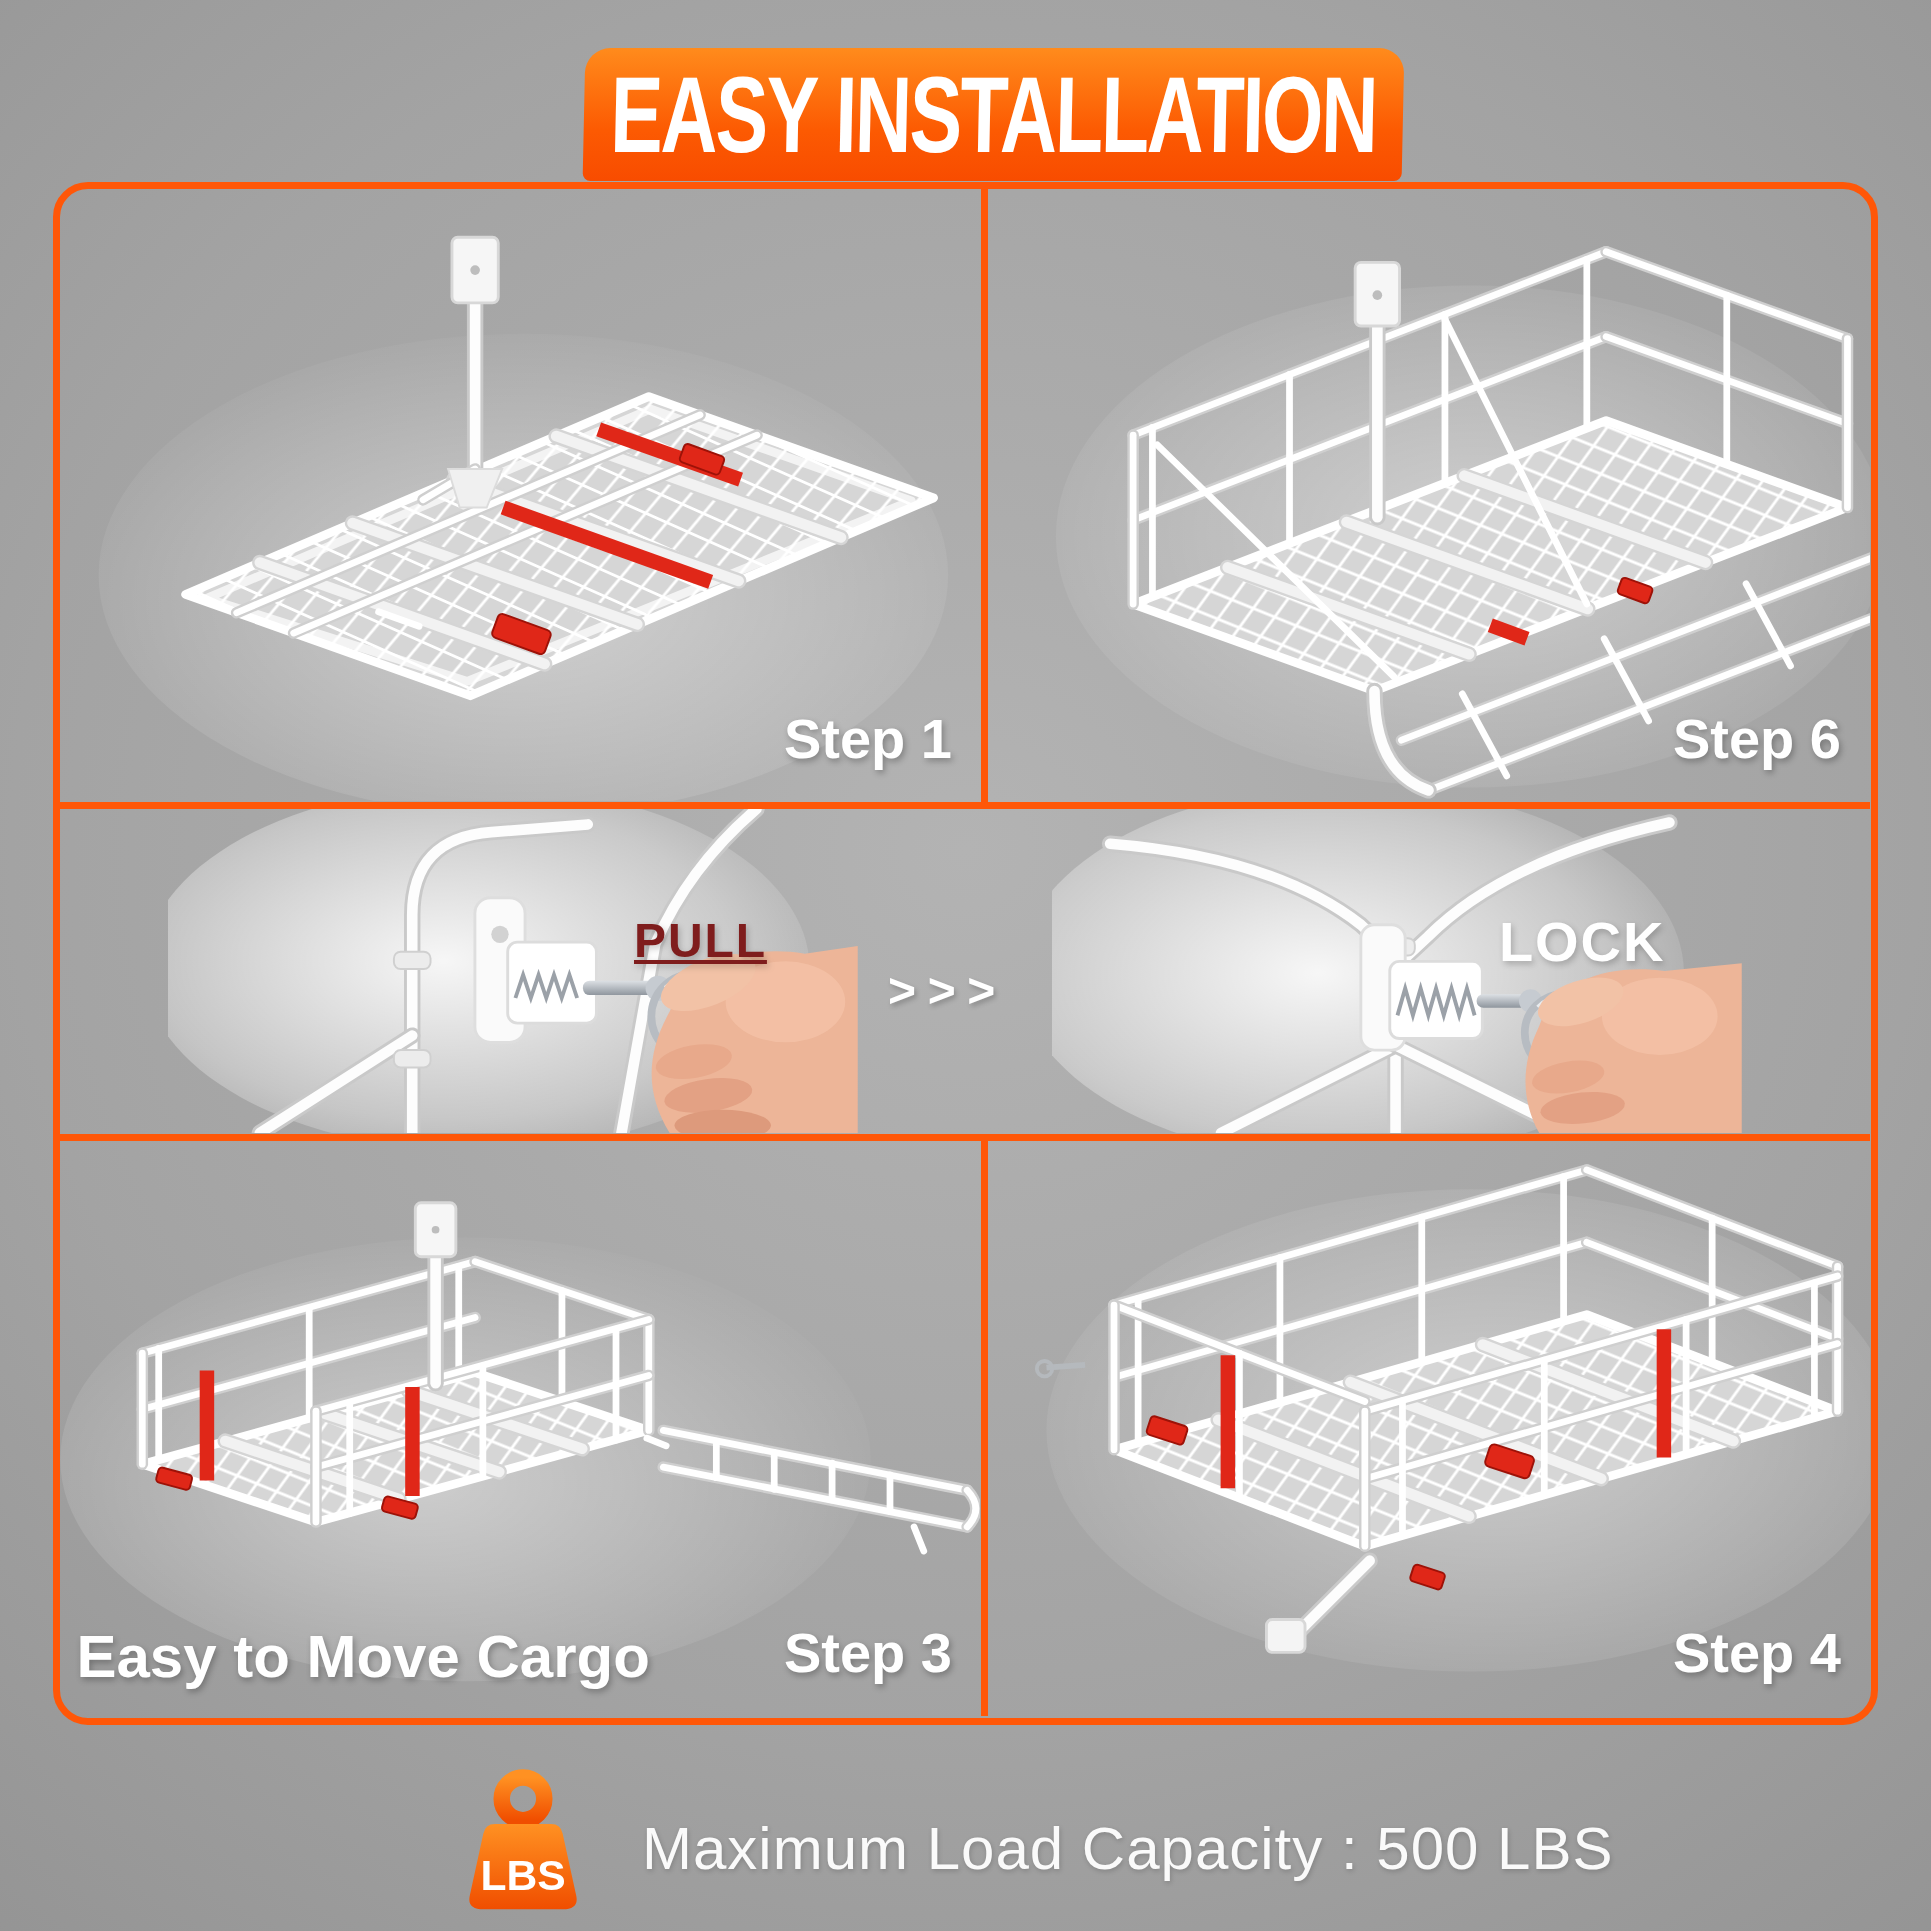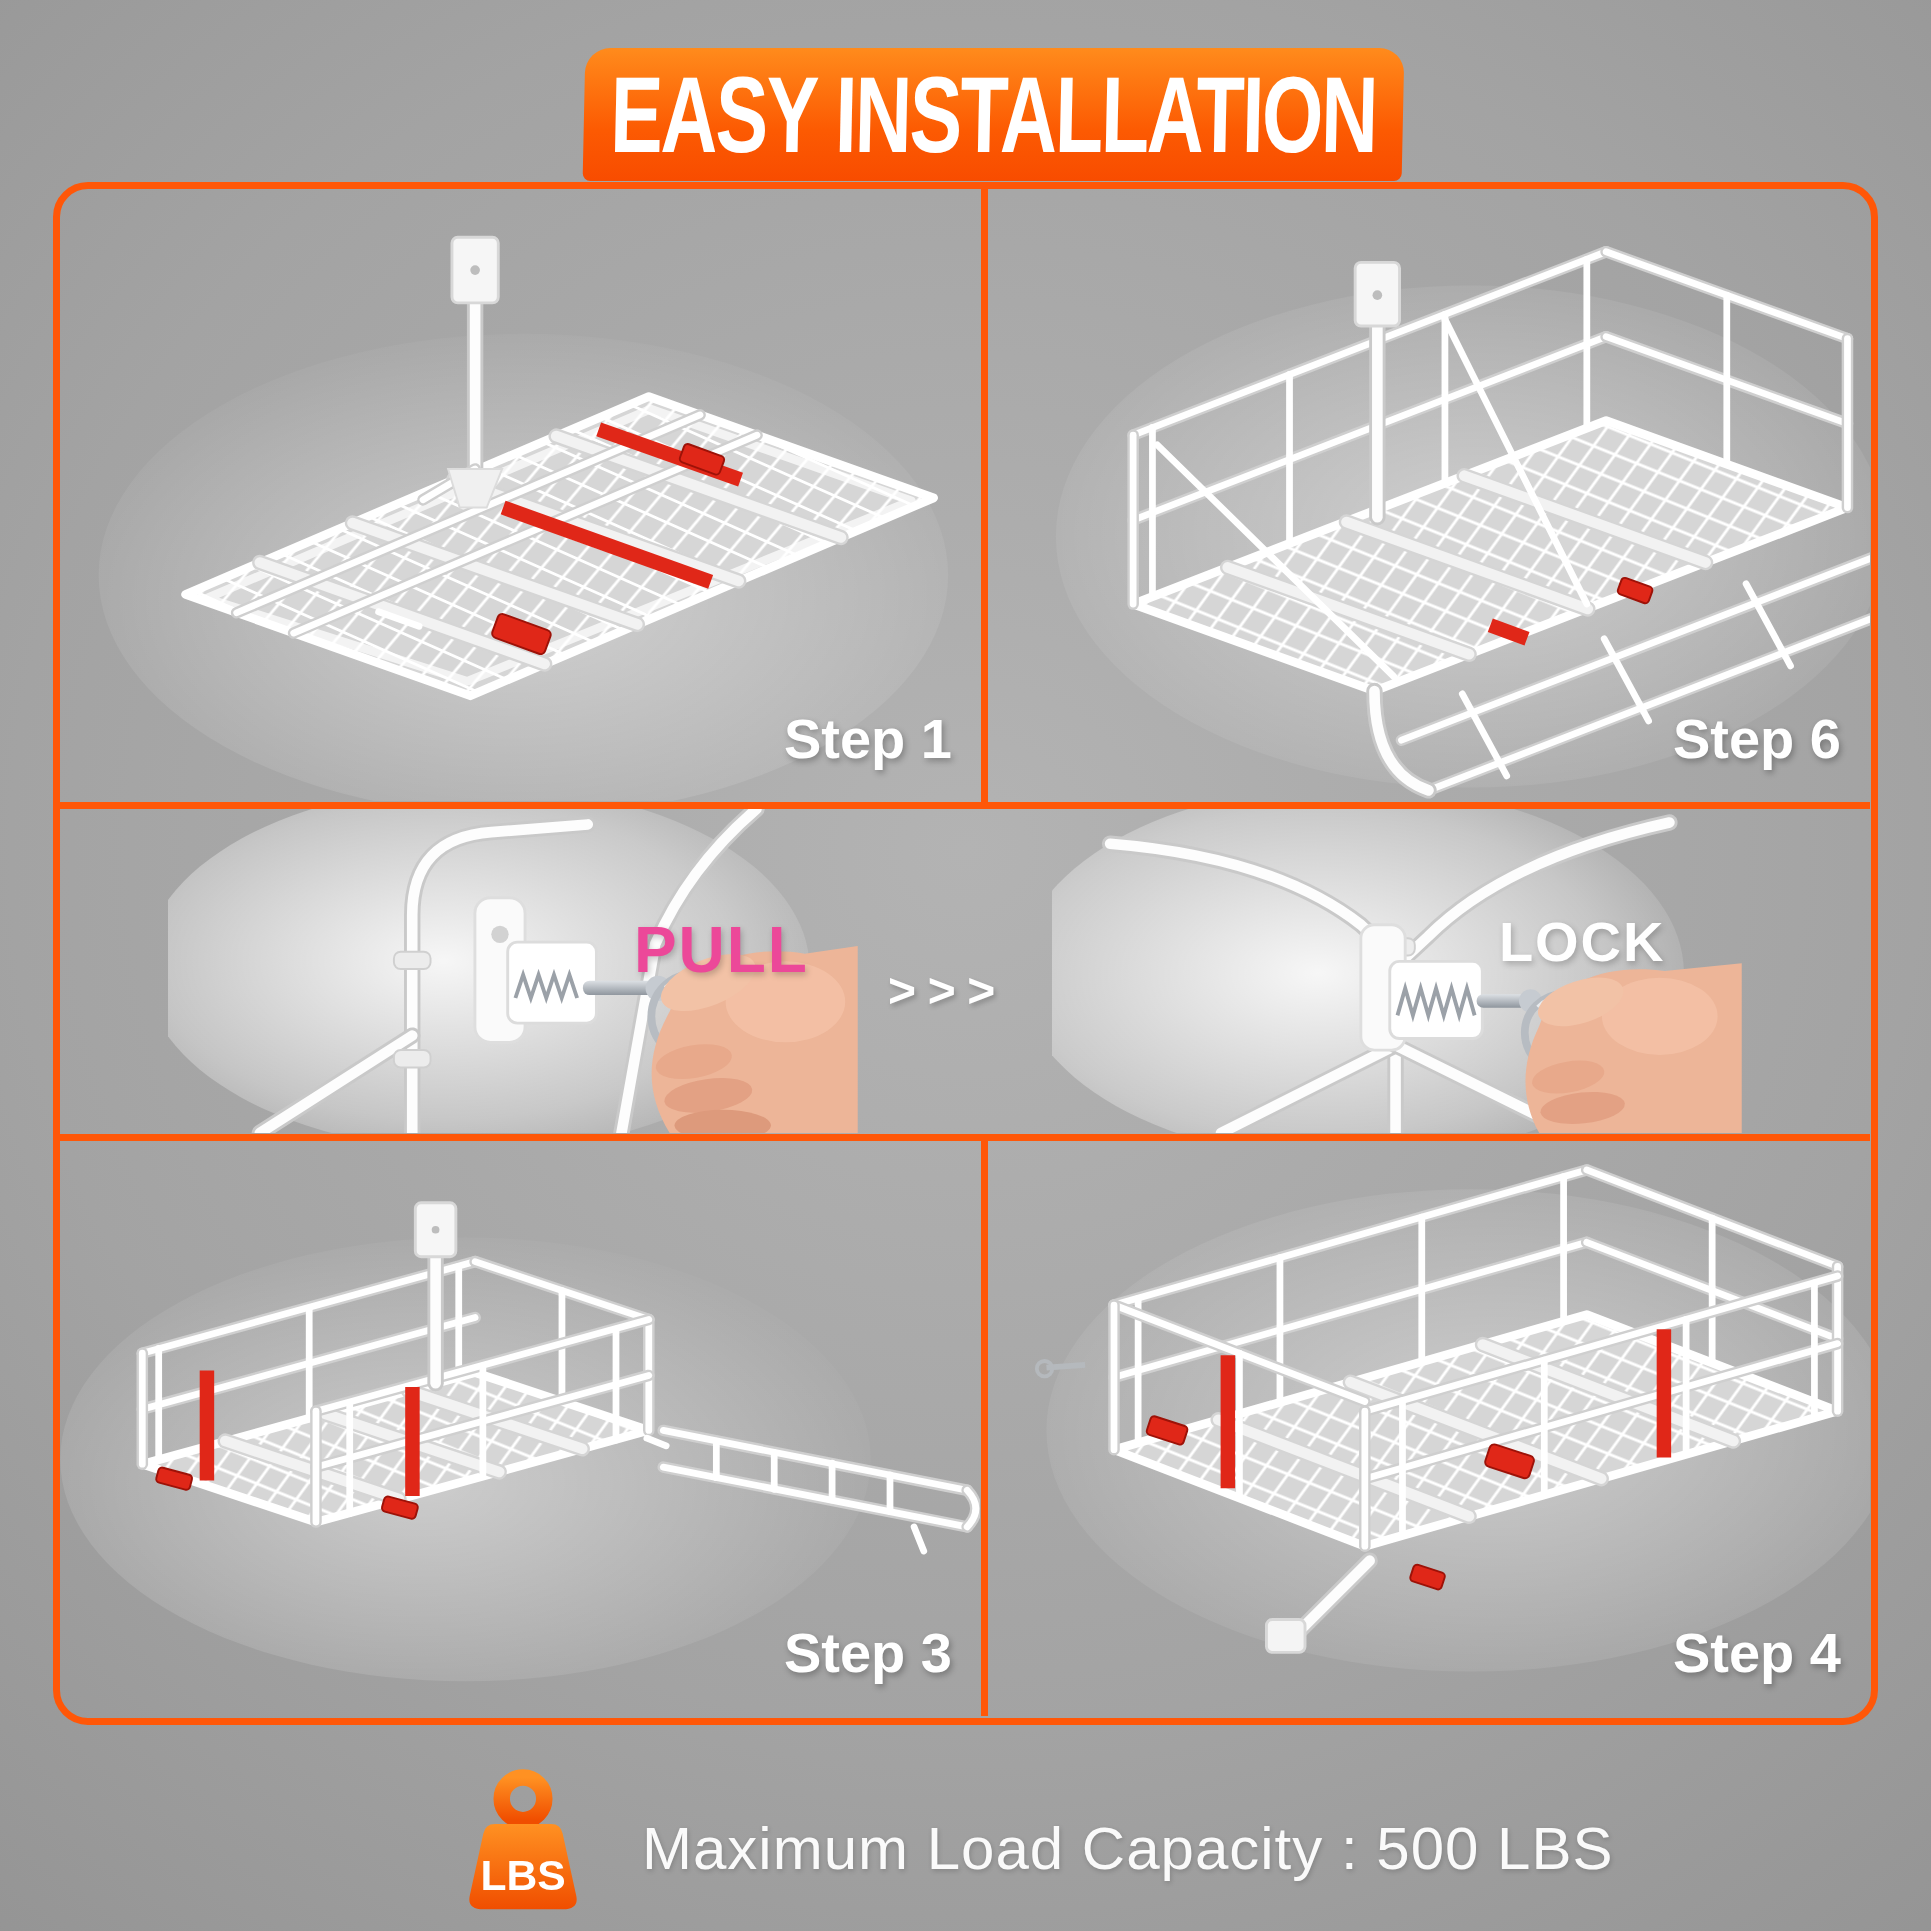--- a/index.html
+++ b/index.html
@@ -37,21 +37,21 @@
   .photo-right{left:992px !important;}
   
   .step-label{
     position:absolute;right:29px;bottom:31px;color:#ffffff;font-weight:bold;
     font-size:56px;text-shadow:1.9px 2.9px 6.8px rgba(0,0,0,0.28);white-space:nowrap;margin-left:12px;
   }
   .caption{
     position:absolute;left:16.4px;bottom:25px;color:#ffffff;font-weight:bold;
     font-size:60px;text-shadow:1.9px 2.9px 6.8px rgba(0,0,0,0.28);white-space:nowrap;
   }
-  .pull-label{position:absolute;left:574px;top:104px;color:#ec4899;font-weight:bold;font-size:64px;letter-spacing:1.9px;text-shadow:1.9px 2.9px 6.8px rgba(0,0,0,0.22);}
+  .pull-label{position:absolute;left:574px;top:104px;color:#7f1d1d;font-weight:bold;font-size:48px;letter-spacing:1.9px;text-shadow:1.9px 2.9px 6.8px rgba(0,0,0,0.22);text-decoration:underline;}
   .lock-label{position:absolute;left:1439px;top:100px;color:#fff;font-weight:bold;font-size:56px;letter-spacing:1.9px;text-shadow:1.9px 2.9px 6.8px rgba(0,0,0,0.22);text-align:center;}
   .arrows{position:absolute;left:828px;top:154px;color:#fff;font-weight:bold;font-size:48px;letter-spacing:11.6px;text-shadow:1.9px 2.9px 5.8px rgba(0,0,0,0.22);}
   
   .footer{position:absolute;left:16px;top:1750px;width:1700px;height:182px;}
   .weight-icon{position:absolute;left:446px;top:13.5px;width:122px;height:153px;}
   .footer-text{
     position:absolute;left:608px;top:64px;color:#fafafa;font-size:60px;font-weight:normal;
     letter-spacing:1px;white-space:nowrap;text-shadow:1px 1.9px 4.8px rgba(0,0,0,0.18);margin-left:18px;
   }
   
@@ -373,20 +373,21 @@
         <path class="ru" d="M940,362 Q958,381 940,400"></path>
           <path class="ro" d="M940,362 Q958,381 940,400"></path>
         <path class="ro" d="M680,311 L680,349"></path>
           <path class="ro" d="M740,323 L740,361"></path>
         <path class="ro" d="M800,334 L800,372"></path>
           <path class="ro" d="M860,346 L860,384"></path>
         <path class="ro" d="M608,308 L628,316"></path>
         <path class="ro" d="M885,400 L895,425"></path>
       </g>
     </svg>
+    <span class="caption">Easy to Move Cargo</span>
     <span class="step-label">Step 3</span>
   </section>
 
   <section class="panel p4">
     <svg width="882" height="575" viewBox="0 0 913 596">
       <defs>
         <radialGradient id="p4g" cx="52%" cy="50%" r="62%">
           <stop offset="0%" stop-color="#ffffff" stop-opacity="0.45"></stop>
           <stop offset="100%" stop-color="#ffffff" stop-opacity="0"></stop>
         </radialGradient>

